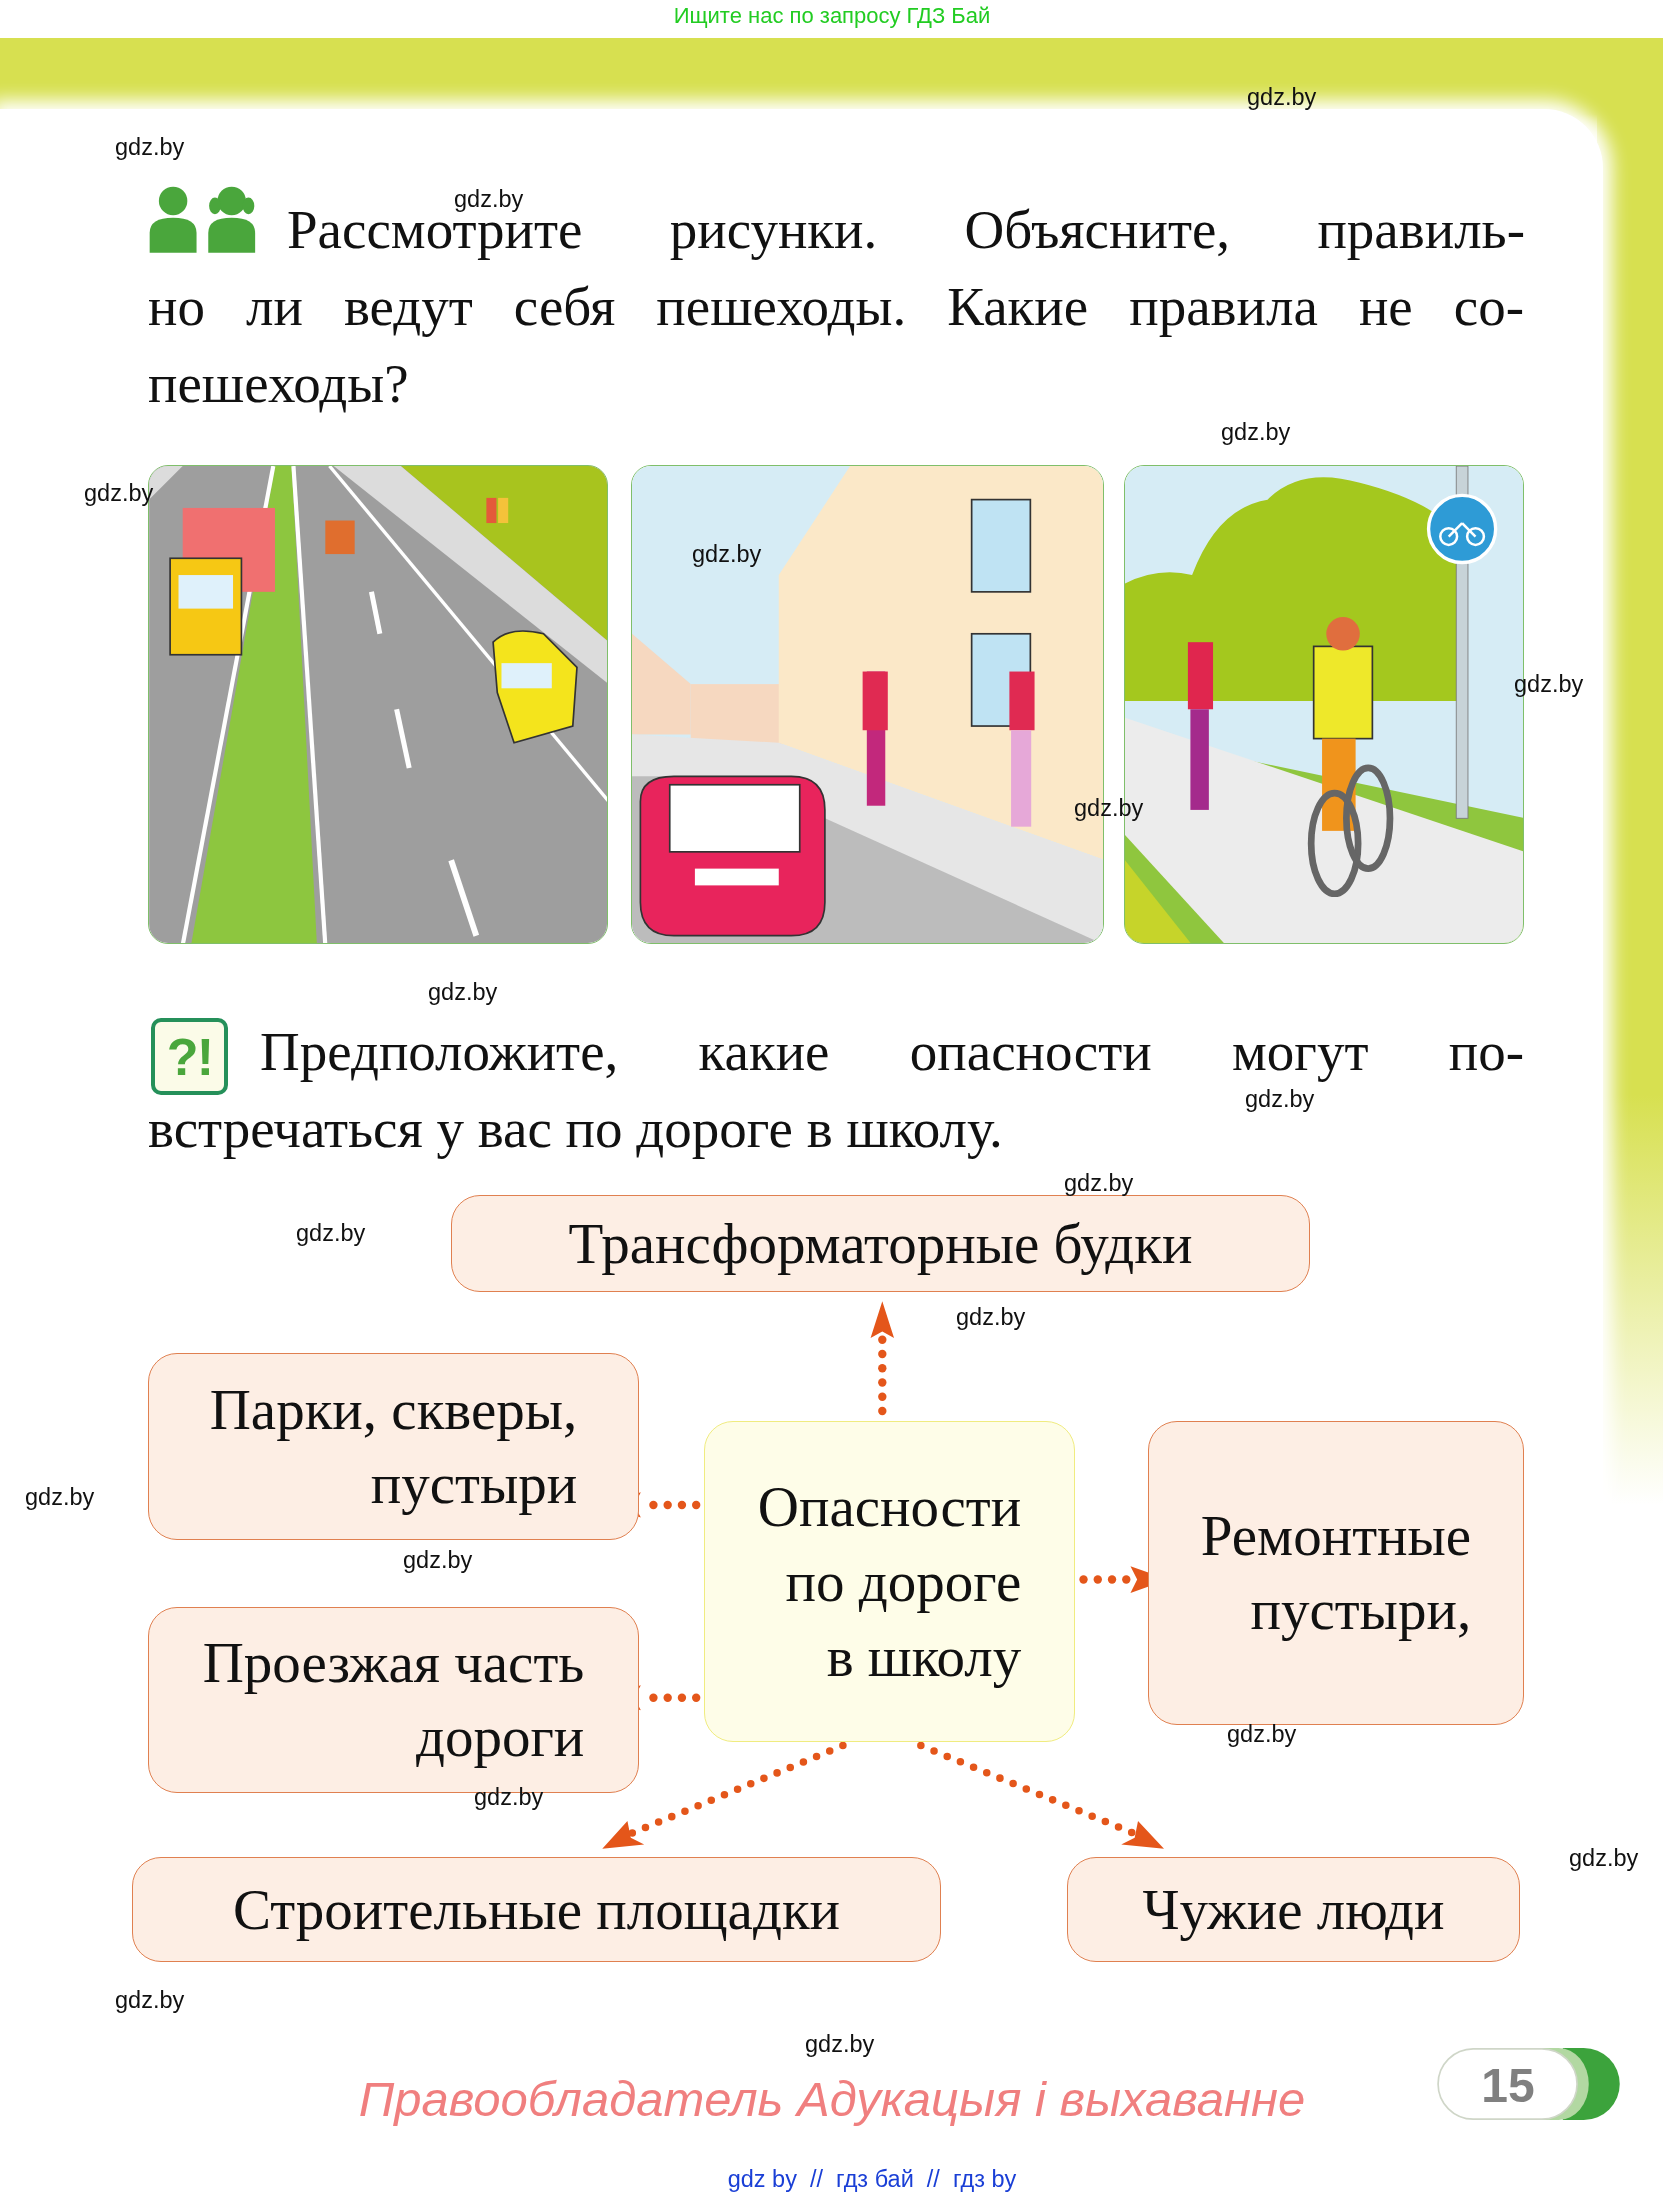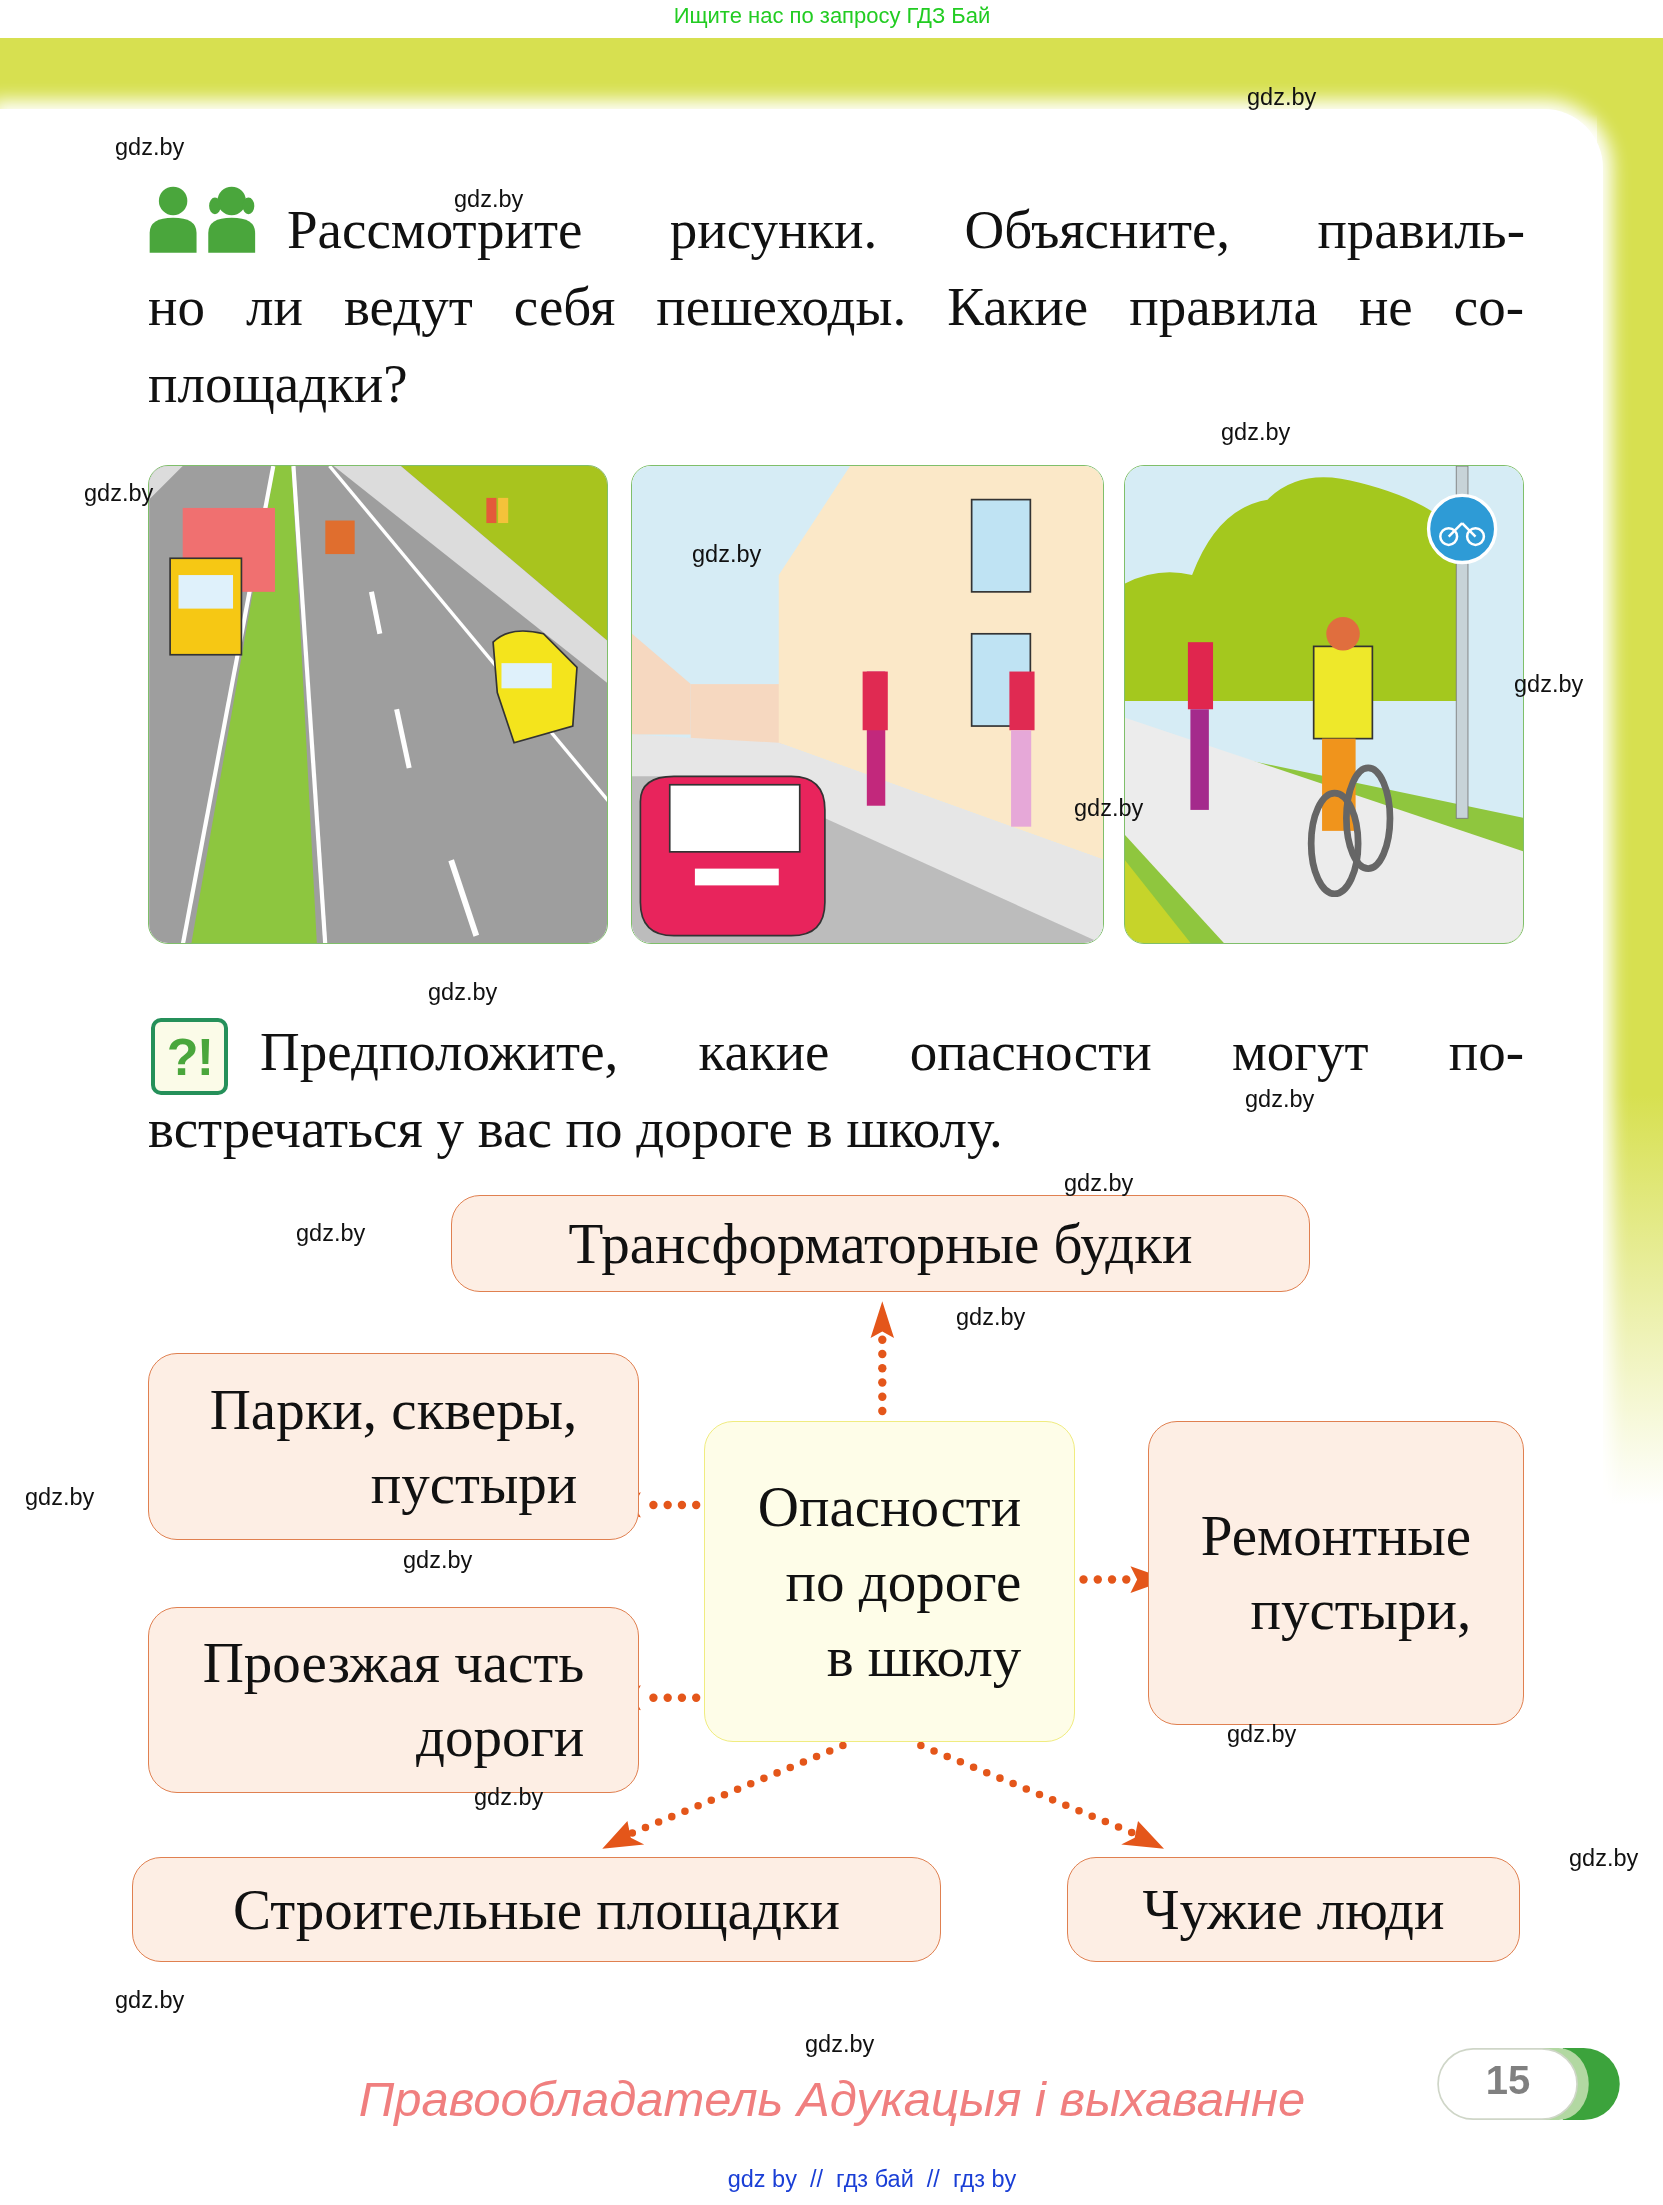--- a/index.html
+++ b/index.html
@@ -48,21 +48,21 @@
 <svg class="abs people-icon" viewBox="0 0 135 82">
   <circle cx="30" cy="20" r="17" fill="#4aa63c"></circle>
   <path d="M2 82 V58 Q2 40 30 40 Q58 40 58 58 V82 Z" fill="#4aa63c"></path>
   <circle cx="100" cy="20" r="17" fill="#4aa63c"></circle>
   <ellipse cx="80" cy="26" rx="7" ry="10" fill="#4aa63c"></ellipse>
   <ellipse cx="120" cy="26" rx="7" ry="10" fill="#4aa63c"></ellipse>
   <path d="M72 82 V58 Q72 40 100 40 Q128 40 128 58 V82 Z" fill="#4aa63c"></path>
 </svg>
 <div class="abs para" style="left:287px; top:191px; width:1238px;">Рассмотрите рисунки. Объясните, правиль-</div>
 <div class="abs para" style="left:148px; top:268px; width:1376px;">но ли ведут себя пешеходы. Какие правила не со-</div>
-<div class="abs para" style="left:148px; top:345px; width:1376px; text-align-last:left;">площадки?</div>
+<div class="abs para" style="left:148px; top:345px; width:1376px; text-align-last:left;">пешеходы?</div>
 
 <div class="abs panel" style="left:148px; width:460px;">
   <svg width="460" height="479" viewBox="0 0 548 571">
     <rect width="548" height="571" fill="#9e9e9e"></rect>
     <polygon points="300,0 548,0 548,210" fill="#a8c41e"></polygon>
     <polygon points="220,0 300,0 548,210 548,260" fill="#dcdcdc"></polygon>
     <polygon points="0,0 40,0 0,40" fill="#dcdcdc"></polygon>
     <polygon points="150,0 170,0 200,571 50,571" fill="#8dc63f"></polygon>
     <line x1="148" y1="0" x2="40" y2="571" stroke="#fff" stroke-width="5"></line>
     <line x1="172" y1="0" x2="210" y2="571" stroke="#fff" stroke-width="5"></line>
@@ -228,15 +228,15 @@
 
 <div class="abs footer-copy">Правообладатель Адукацыя і выхаванне</div>
 <div class="abs footer-links" style="white-space:pre;margin-left:40px;">gdz by  //  гдз бай  //  гдз by</div>
 
 <div class="abs page-pill">
   <svg width="183" height="72" viewBox="0 0 218 86" style="position:absolute; left:0; top:0;">
     <path d="M150 0 H175 A43 43 0 0 1 175 86 H150 Z" fill="#3ca33c"></path>
     <path d="M120 0 H145 A36 43 0 0 1 145 86 H120 Z" fill="#b2d8a2"></path>
     <path d="M43 1 H125 A42 42 0 0 1 125 85 H43 A42 42 0 0 1 43 1 Z" fill="#ffffff" stroke="#cfd6c8" stroke-width="2"></path>
   </svg>
-  <span style="position:absolute; left:35px; top:10px; width:72px; text-align:center; font-family:'Liberation Sans', sans-serif; font-weight:bold; font-size:40px; color:#808080;">15</span>
+  <span style="position:absolute; left:35px; top:10px; width:72px; text-align:center; font-family:'Liberation Sans', sans-serif; font-weight:bold; font-size:48px; color:#808080;">15</span>
 </div>
 
 
 </body></html>

